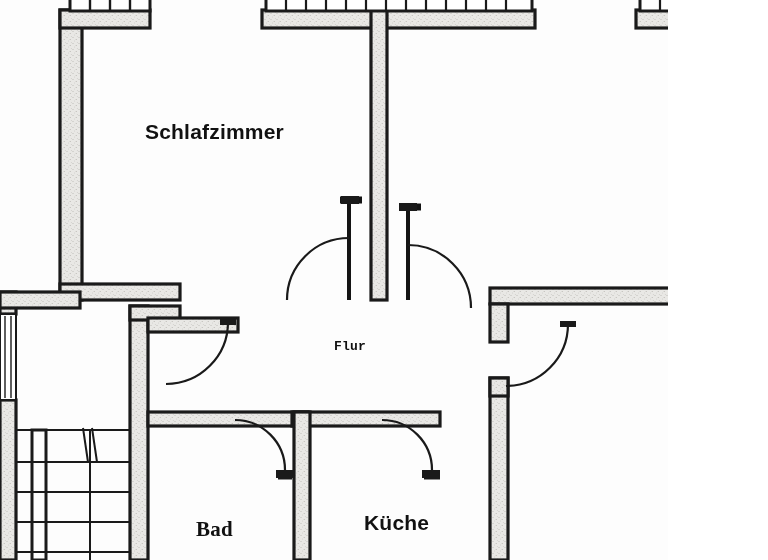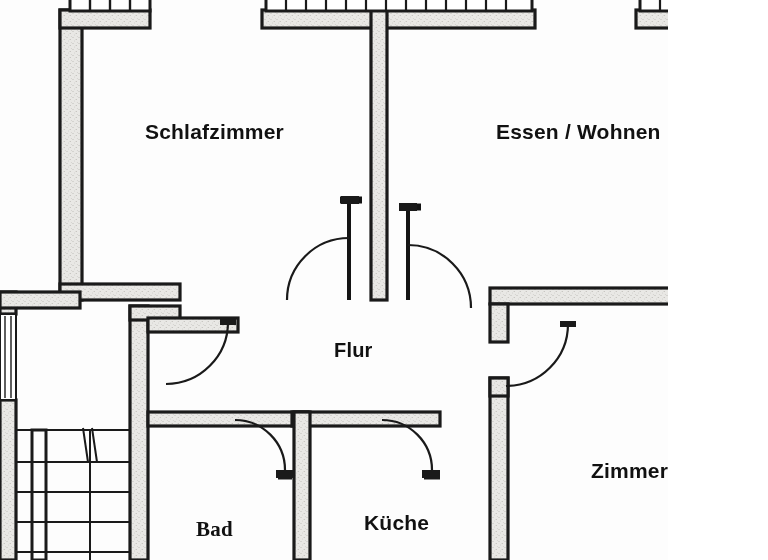--- a/index.html
+++ b/index.html
@@ -26,21 +26,21 @@
   .room-label {
     position: absolute;
     font-family: "Liberation Sans", sans-serif;
     font-weight: bold;
     color: #111111;
     white-space: nowrap;
     letter-spacing: 0.2px;
     -webkit-font-smoothing: antialiased;
   }
   .label-lg { font-size: 21px; }
-  .label-md { font-size: 20px; }
+  .label-md { font-size: 13px; font-family: Liberation Mono, monospace; }
 </style>
 </head>
 <body>
 
 <div id="plan-root">
 
   <svg class="plan-svg" viewBox="0 0 768 560">
     <defs>
       <pattern id="wallTex" width="6" height="6" patternUnits="userSpaceOnUse">
         <rect width="6" height="6" fill="#e9e8e5"></rect>
@@ -220,23 +220,21 @@
       <rect x="341" y="196" width="18" height="8"></rect>
       <rect x="399" y="203" width="18" height="8"></rect>
       <rect x="276" y="470" width="18" height="8"></rect>
       <rect x="422" y="470" width="18" height="8"></rect>
     </g>
 
   </svg>
 
   <div class="room-label label-lg" style="left:145px; top:120px;">Schlafzimmer</div>
 
-  <div class="room-label label-lg" style="left:496px; top:120px;">Essen / Wohnen</div>
 
   <div class="room-label label-md" style="left:334px; top:339px;">Flur</div>
 
-  <div class="room-label label-lg" style="left:591px; top:459px;">Zimmer</div>
 
   <div class="room-label label-lg" style="left:196px; top:517px;font-family:Liberation Serif, serif;">Bad</div>
 
   <div class="room-label label-lg" style="left:364px; top:511px;">Küche</div>
 
 </div>
 
 </body></html>

